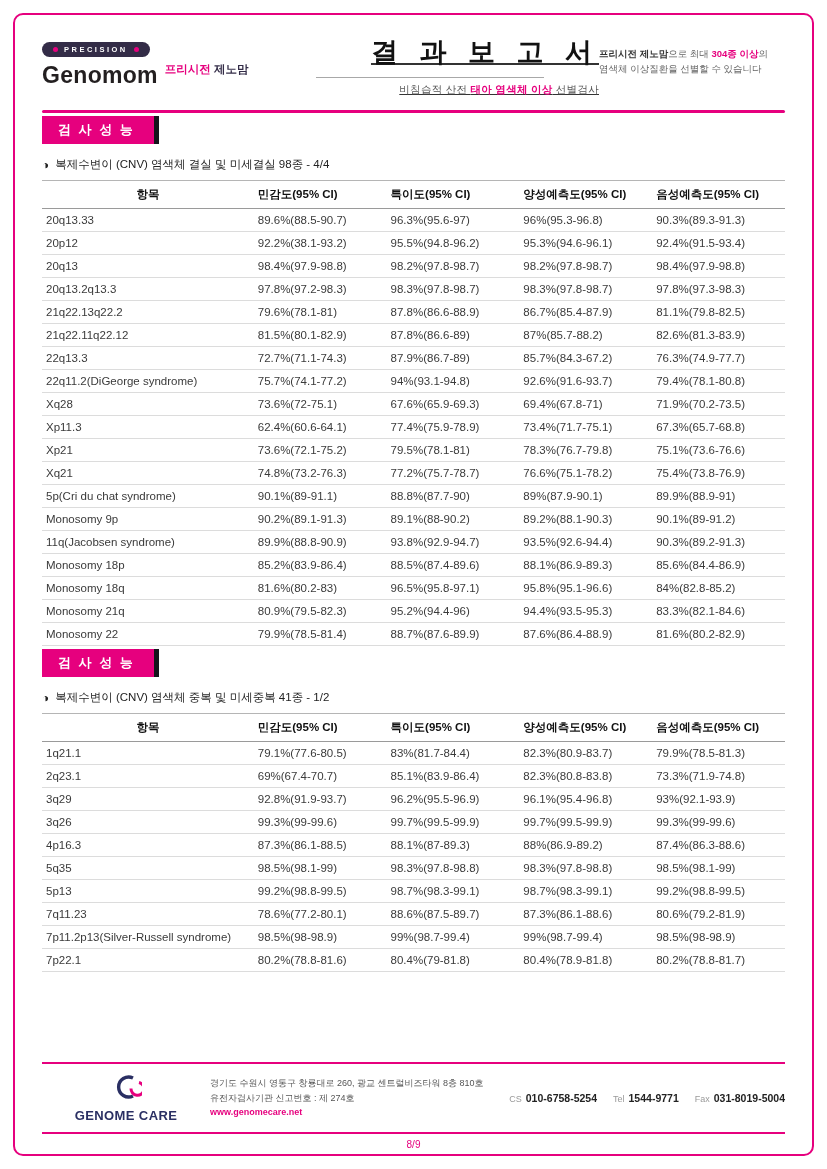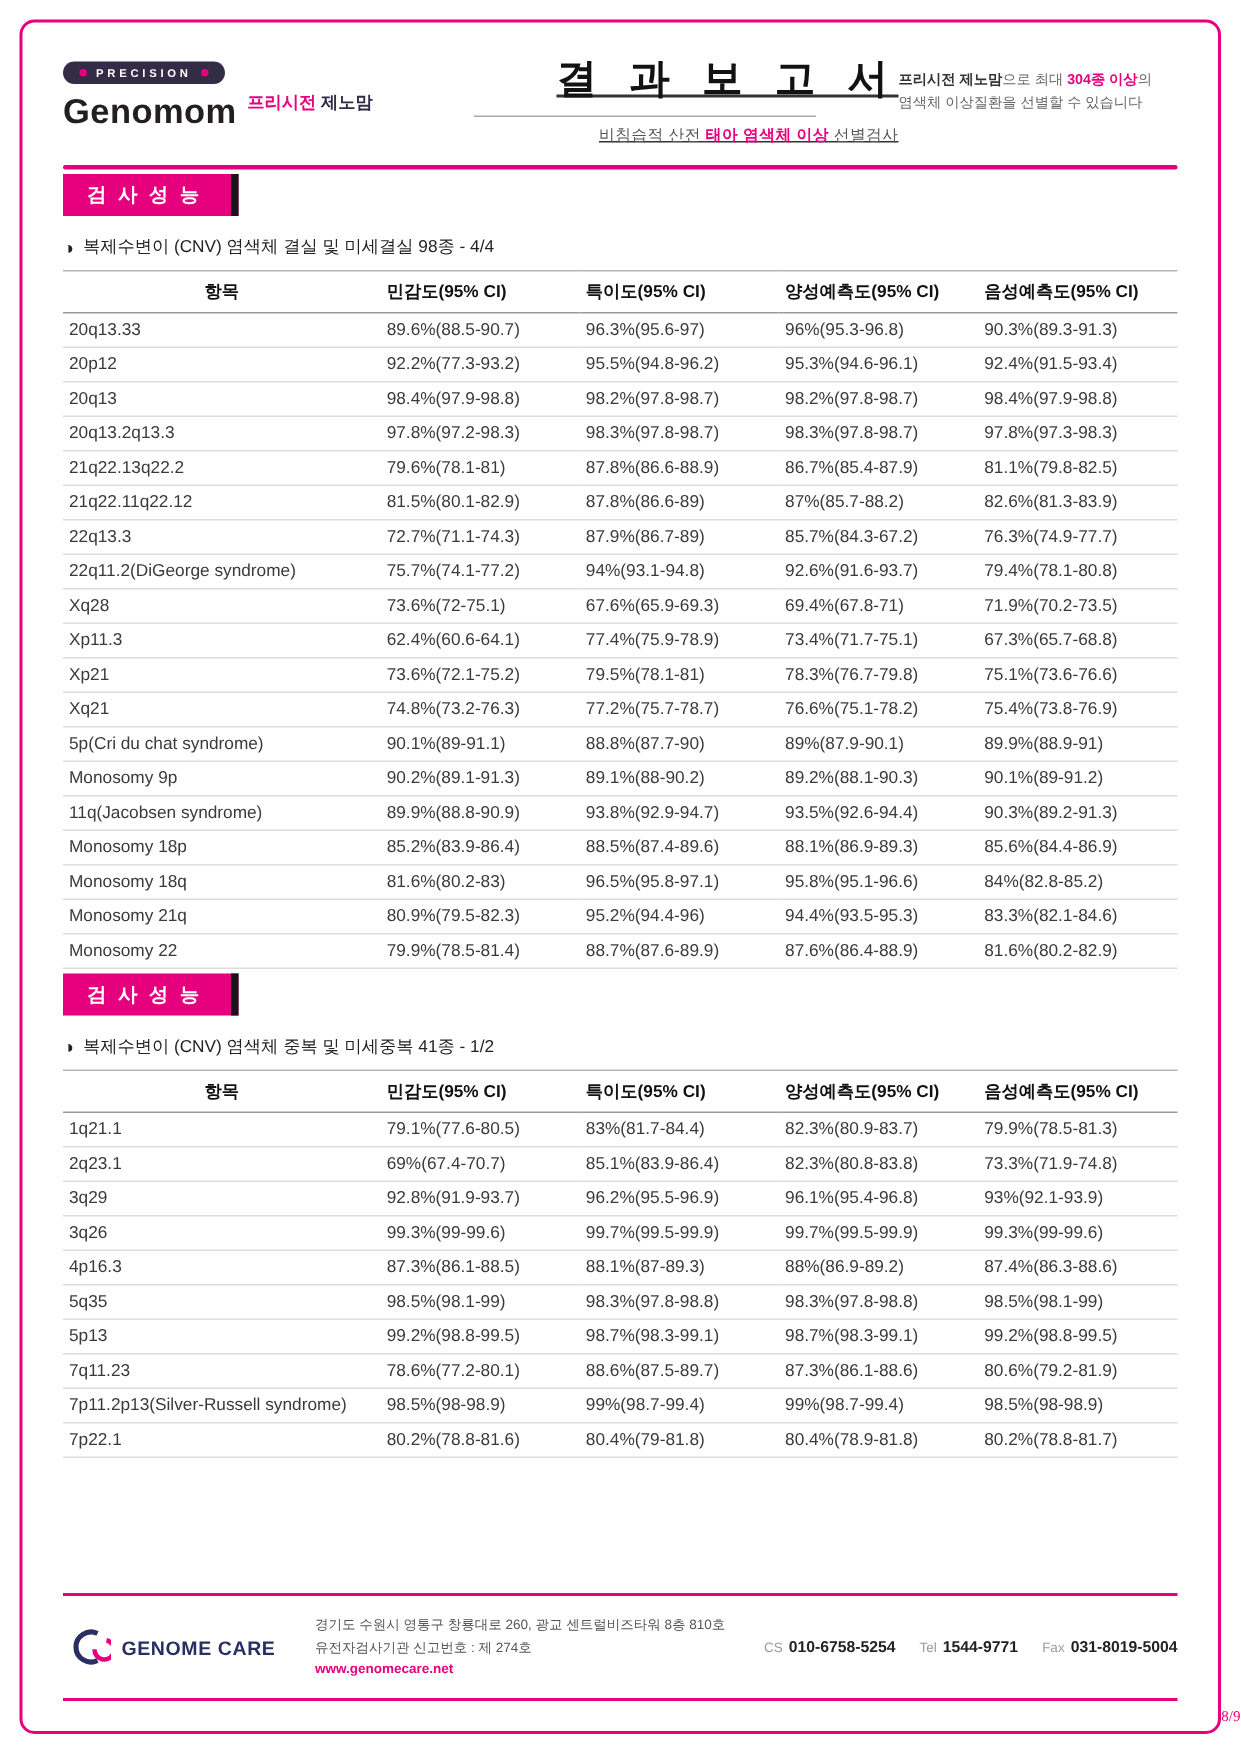--- a/index.html
+++ b/index.html
@@ -67,32 +67,32 @@
   tbody td { padding:5px 4px; border-bottom:1px solid #dcdcdc; }
   col.c-item { width:28.5%; }
   col.c-v { width:17.875%; }
 
   
   .footer {
     position:absolute; left:42px; right:42px; top:1062px; height:72px;
     border-top:2px solid #e6007e; border-bottom:2px solid #e6007e;
     display:flex; align-items:center;
   }
-  .f-logo { display:flex; align-items:center; gap:7px; width:168px; }
+  .f-logo { display:flex; align-items:center; gap:7px; width:168px;flex-direction:column; }
   .f-logo-text { font-size:13px; font-weight:bold; color:#2a2f63; letter-spacing:0.4px; white-space:nowrap; }
   .f-addr { font-size:9px; color:#555; line-height:1.6; }
   .f-addr .web { color:#e6007e; font-weight:bold; text-decoration:none; }
   .f-spacer { flex:1; }
   .f-contacts { display:flex; align-items:baseline; gap:16px; font-size:10.5px; white-space:nowrap; }
   .c-label { color:#9a9a9a; font-size:9px; margin-right:4px; }
   .c-value { color:#222; font-weight:bold; }
 
   .page-num {
     position:absolute; left:0; right:0; top:1139px;
-    text-align:right; color:#e6007e; font-size:10px;font-family:Liberation Serif, serif;
+    text-align:center; color:#e6007e; font-size:10px;
   }
 </style>
 </head>
 <body>
 
 <div class="frame"></div>
 
 <div class="content">
 
   <div class="hdr">
@@ -145,21 +145,21 @@
       <tbody>
           <tr>
             <td>20q13.33</td>
             <td>89.6%(88.5-90.7)</td>
             <td>96.3%(95.6-97)</td>
             <td>96%(95.3-96.8)</td>
             <td>90.3%(89.3-91.3)</td>
           </tr>
           <tr>
             <td>20p12</td>
-            <td>92.2%(77.3-93.2)</td>
+            <td>92.2%(38.1-93.2)</td>
             <td>95.5%(94.8-96.2)</td>
             <td>95.3%(94.6-96.1)</td>
             <td>92.4%(91.5-93.4)</td>
           </tr>
           <tr>
             <td>20q13</td>
             <td>98.4%(97.9-98.8)</td>
             <td>98.2%(97.8-98.7)</td>
             <td>98.2%(97.8-98.7)</td>
             <td>98.4%(97.9-98.8)</td>

